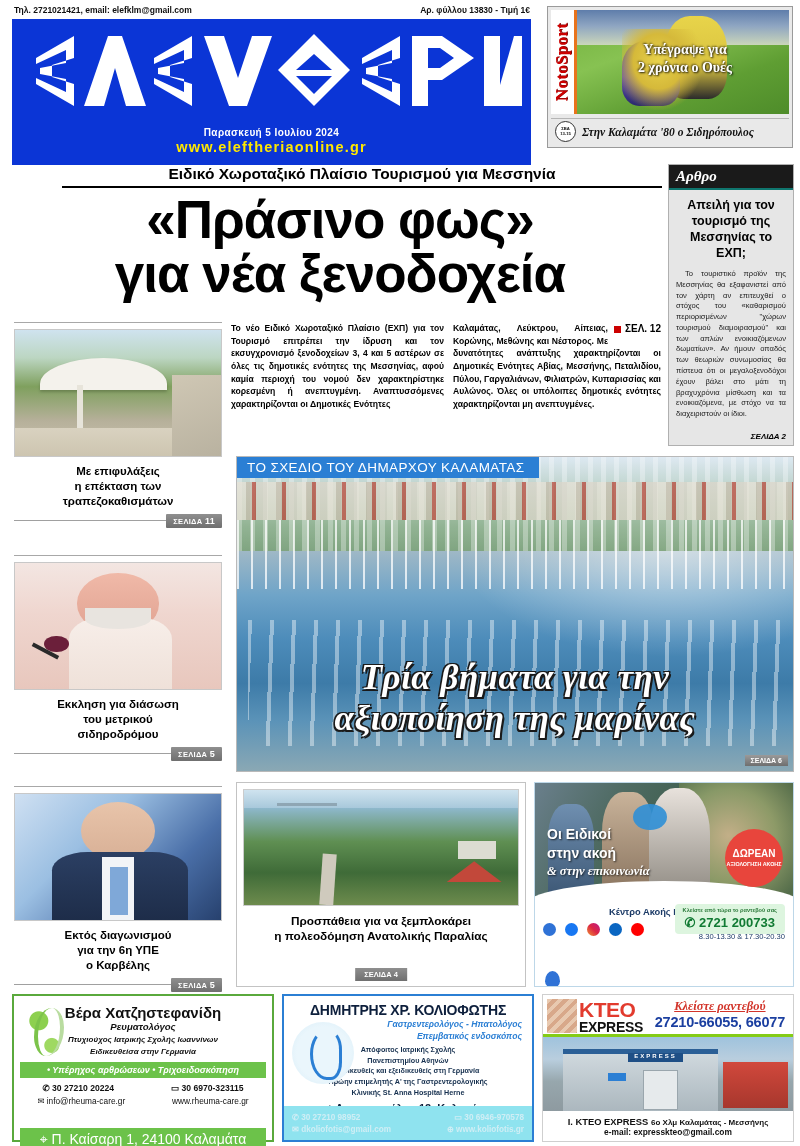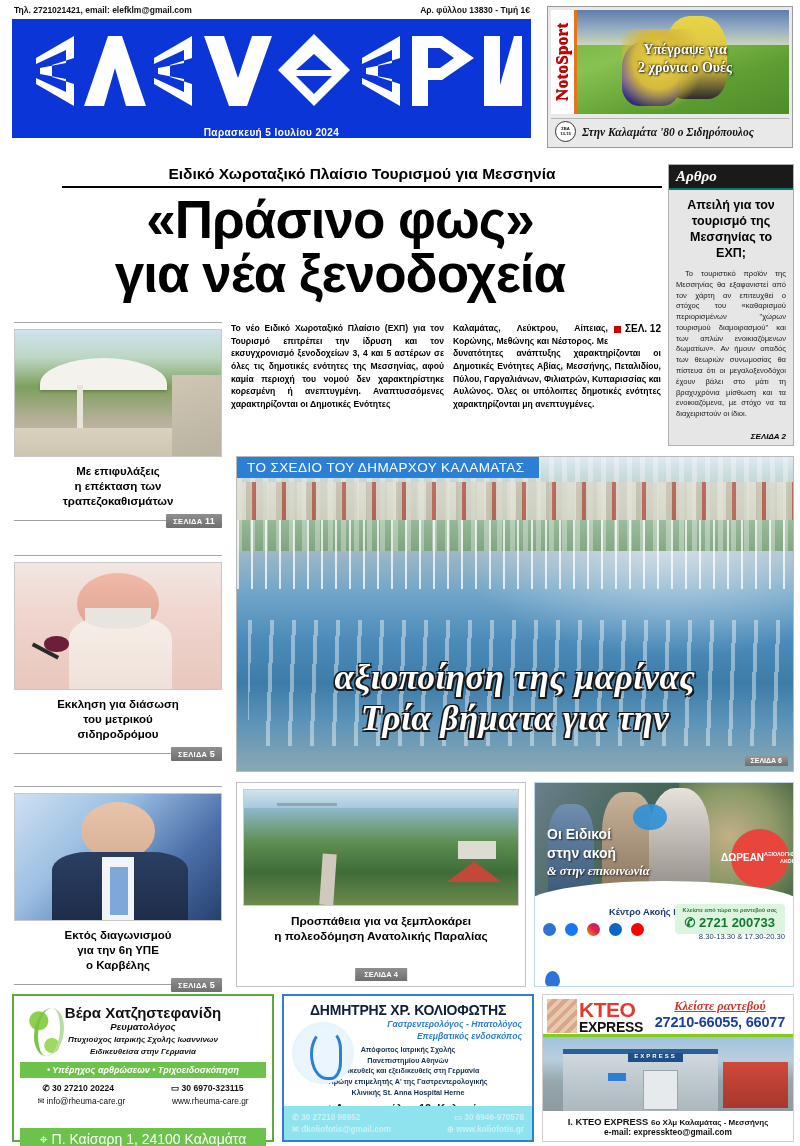--- a/index.html
+++ b/index.html
@@ -15,21 +15,21 @@
   
   .topbar {
     position: absolute; left: 0; top: 0; width: 540px; height: 20px;
     display: flex; align-items: center; justify-content: space-between;
     padding: 0 10px 0 14px;
     font-size: 8.5px; font-weight: bold; color: #111;
   }
 
   
   .masthead {
-    position: absolute; left: 12px; top: 19px; width: 519px; height: 119px;
+    position: absolute; left: 12px; top: 19px; width: 519px; height: 146px;
     background: #0b35d6;
     overflow: hidden;
   }
   .logo-row {
     position: absolute; left: 0; top: 8px; width: 519px; height: 86px;
     display: flex; align-items: center; justify-content: center; gap: 4px;
   }
   .gl { display: block; }
   .date-line {
     position: absolute; left: 0; top: 108px; width: 519px; text-align: center;
@@ -251,24 +251,24 @@
   .akou-slogan {
     position:absolute; left: 12px; top: 42px; z-index:3; color:#ffffff;
     font-size: 14px; font-weight:bold; line-height:1.35;
     text-shadow: 1px 1px 2px rgba(0,0,0,.7);
   }
   .akou-slogan .it {
     display:block; font-style: italic; font-weight: bold; font-size: 12.5px;
     font-family: "Liberation Serif", serif;
   }
   .akou-circle {
-    position:absolute; right: 4px; top: 46px; width: 58px; height: 58px;
+    position:absolute; right: 10px; top: 46px; width: 58px; height: 58px;
     border-radius:50%; background:#e8453c; color:#fff; z-index:4;
-    display:flex; align-items:center; justify-content:center;
-    font-size: 10px; font-weight:bold; line-height:1.25; text-align:right;
+    display:flex; flex-direction:column; align-items:center; justify-content:center;
+    font-size: 10px; font-weight:bold; line-height:1.25; text-align:left;
   }
   .akou-circle small { font-size: 5.4px; font-weight:bold; display:block; }
   .akou-wave {
     position:absolute; left:-5%; bottom:-6px; width:110%; height: 26px;
     background:#ffffff; border-radius: 50% 50% 0 0 / 100% 100% 0 0; z-index:3;
   }
   .akou-body { position:relative; padding: 4px 8px 0; }
   .akou-addr {
     text-align:right; font-size: 9.3px; font-weight:bold; color:#1b3a66; padding-top:2px;
   }
@@ -517,22 +517,22 @@
       </div>
     </div>
   </div>
 
   <div class="hero">
     <div class="hero-img"></div>
     <div style="position:absolute;left:0;top:8%;width:100%;height:12%;background:repeating-linear-gradient(90deg,#e8e2d6 0 9px,#c9bfae 9px 15px,#b8483a 15px 19px,#dcd6ca 19px 30px);opacity:.75;"></div>
     <div style="position:absolute;left:0;top:20%;width:100%;height:22%;background:repeating-linear-gradient(90deg,rgba(255,255,255,.75) 0 2px,rgba(255,255,255,0) 2px 14px);"></div>
     <div class="hero-tag">ΤΟ ΣΧΕΔΙΟ ΤΟΥ ΔΗΜΑΡΧΟΥ ΚΑΛΑΜΑΤΑΣ</div>
     <div class="hero-head">
+      <div>Τρία βήματα για την</div>
       <div>αξιοποίηση της μαρίνας</div>
-      <div>Τρία βήματα για την</div>
     </div>
     <div class="hero-page">ΣΕΛΙΔΑ 6</div>
   </div>
 
   <div class="midbox">
     <div class="midbox-photo">
       <div class="ph p4"></div>
       <div style="position:absolute;left:0;top:0;width:100%;height:16%;background:linear-gradient(180deg,#cfe3ef,#a8c8db);"></div>
       <div style="position:absolute;left:12%;top:11%;width:22%;height:3%;background:#8fa6b4;"></div>
       <div style="position:absolute;left:28%;top:56%;width:5%;height:44%;background:#cfcabd;transform:rotate(4deg);"></div>

